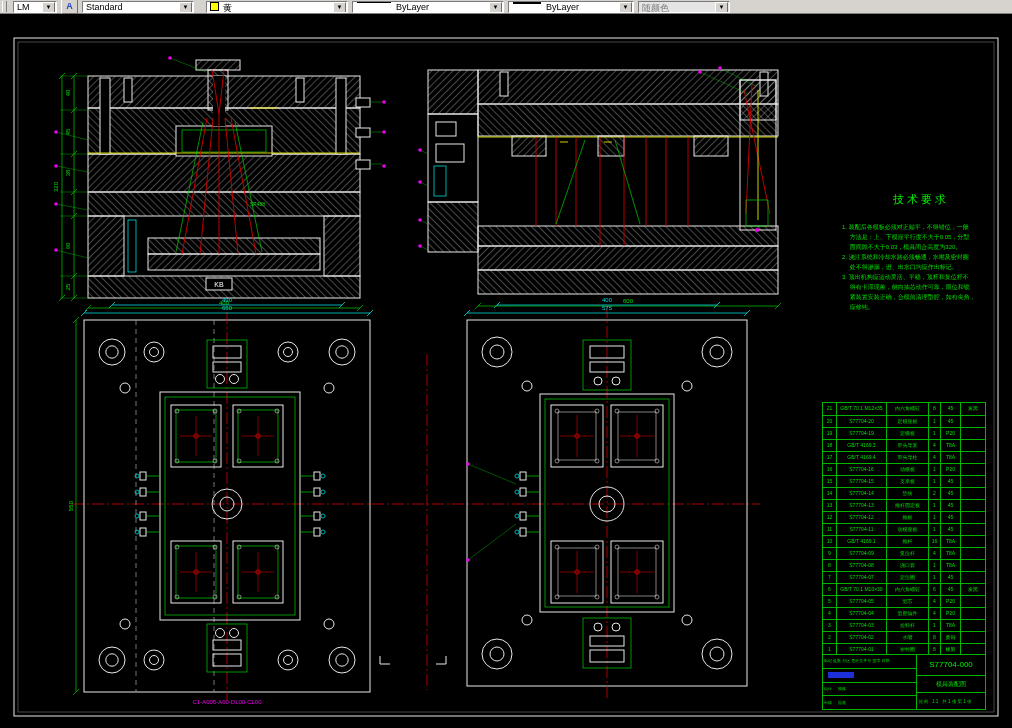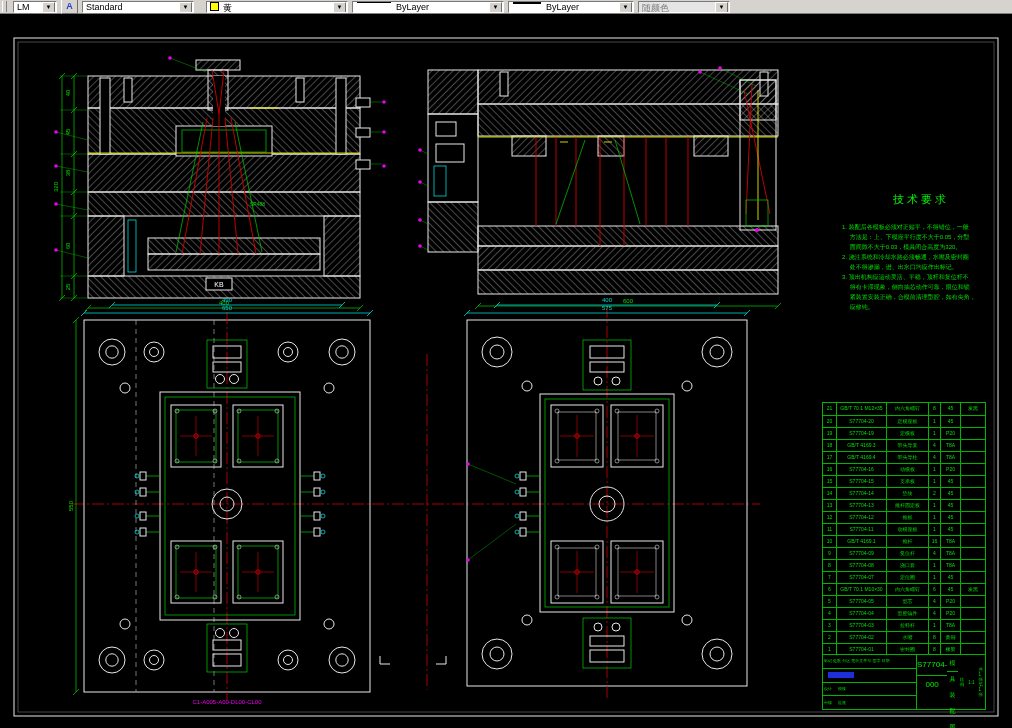--- a/index.html
+++ b/index.html
@@ -61,21 +61,21 @@
          text-align:center;overflow:hidden;white-space:nowrap;box-sizing:border-box}
   .pcell:first-child{border-left:none}
 
   .tblock{position:absolute;left:822px;top:654px;width:164px;height:56px;border:1px solid #00b400;
           box-sizing:border-box;display:flex;color:#00e000;background:#000}
   .tb-left{width:94px;border-right:1px solid #00b400;box-sizing:border-box;display:flex;flex-direction:column}
   .tb-row{flex:1;border-top:1px solid #00b400;font-size:4px;line-height:12px;white-space:nowrap;
           overflow:hidden;display:flex;align-items:center;padding:0 1px;gap:6px;box-sizing:border-box}
   .tb-row:first-child{border-top:none}
   .blue-sel{display:inline-block;width:26px;height:6px;background:#1c2fd8;margin-left:4px}
-  .tb-right{flex:1;display:flex;flex-direction:row}
+  .tb-right{flex:1;display:flex;flex-direction:column}
   .tb-no{height:20px;font-size:8px;line-height:20px;text-align:center;color:#00f000;border-bottom:1px solid #00b400}
   .tb-name{height:16px;font-size:6px;line-height:16px;text-align:center;border-bottom:1px solid #00b400}
   .tb-bot{flex:1;display:flex;align-items:center;font-size:4.5px;gap:4px;padding:0 2px}
 </style>
 </head>
 <body>
 
 <div class="toolbar">
   <div class="grip"></div>
 

